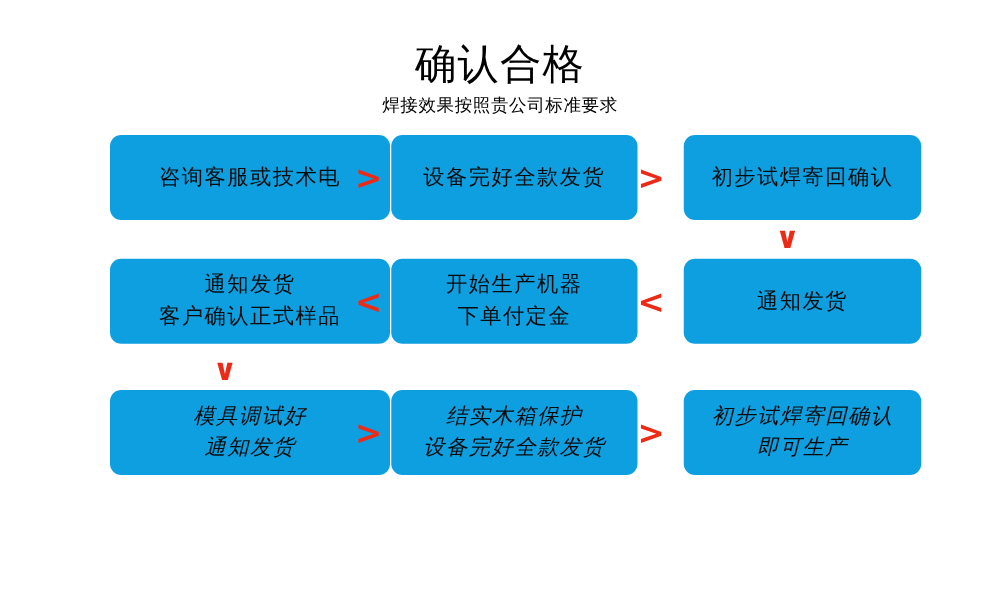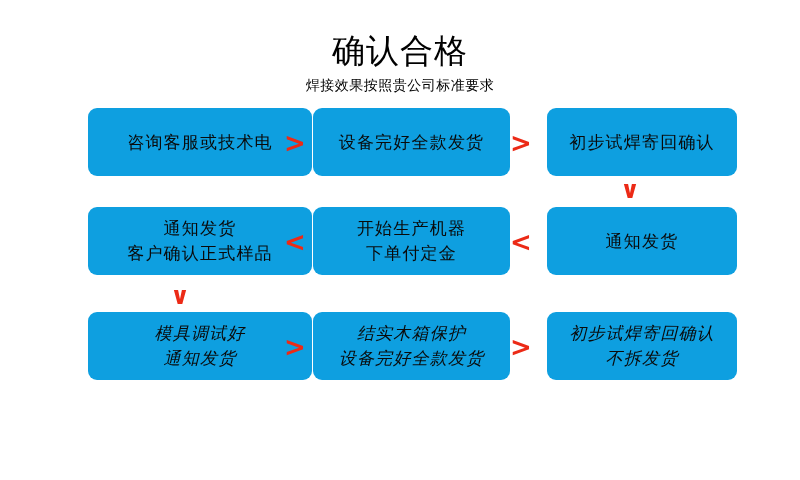--- a/index.html
+++ b/index.html
@@ -169,17 +169,17 @@
 
     <div class="node col-2">
       <div class="node-line">结实木箱保护</div>
       <div class="node-line">设备完好全款发货</div>
     </div>
 
     <div class="arrow arrow-h gap-2">&gt;</div>
 
     <div class="node col-3">
       <div class="node-line">初步试焊寄回确认</div>
-      <div class="node-line">不拆发货</div>
+      <div class="node-line">即可生产</div>
     </div>
   </div>
 
 </div>
 
 </body></html>

